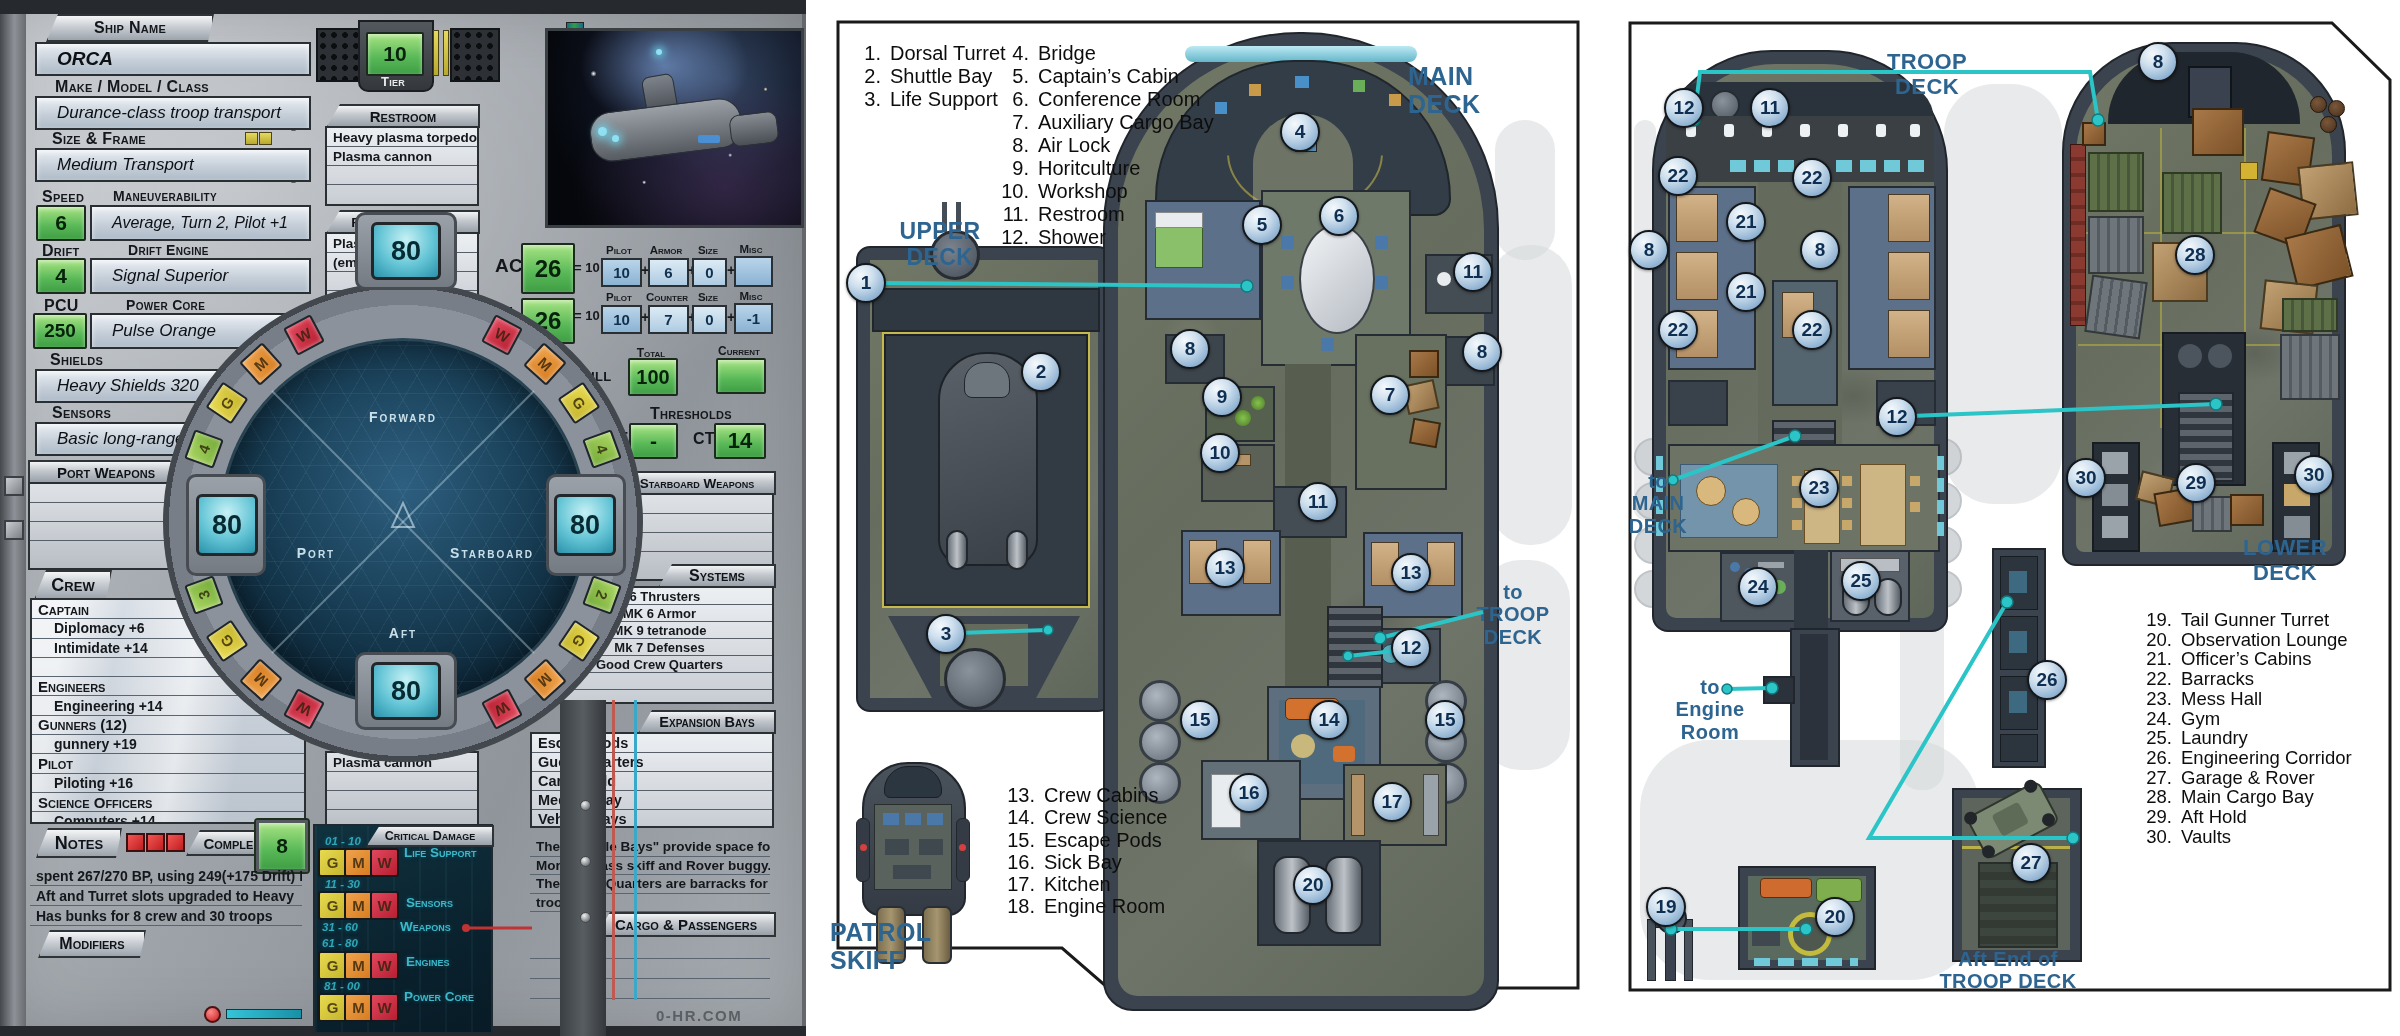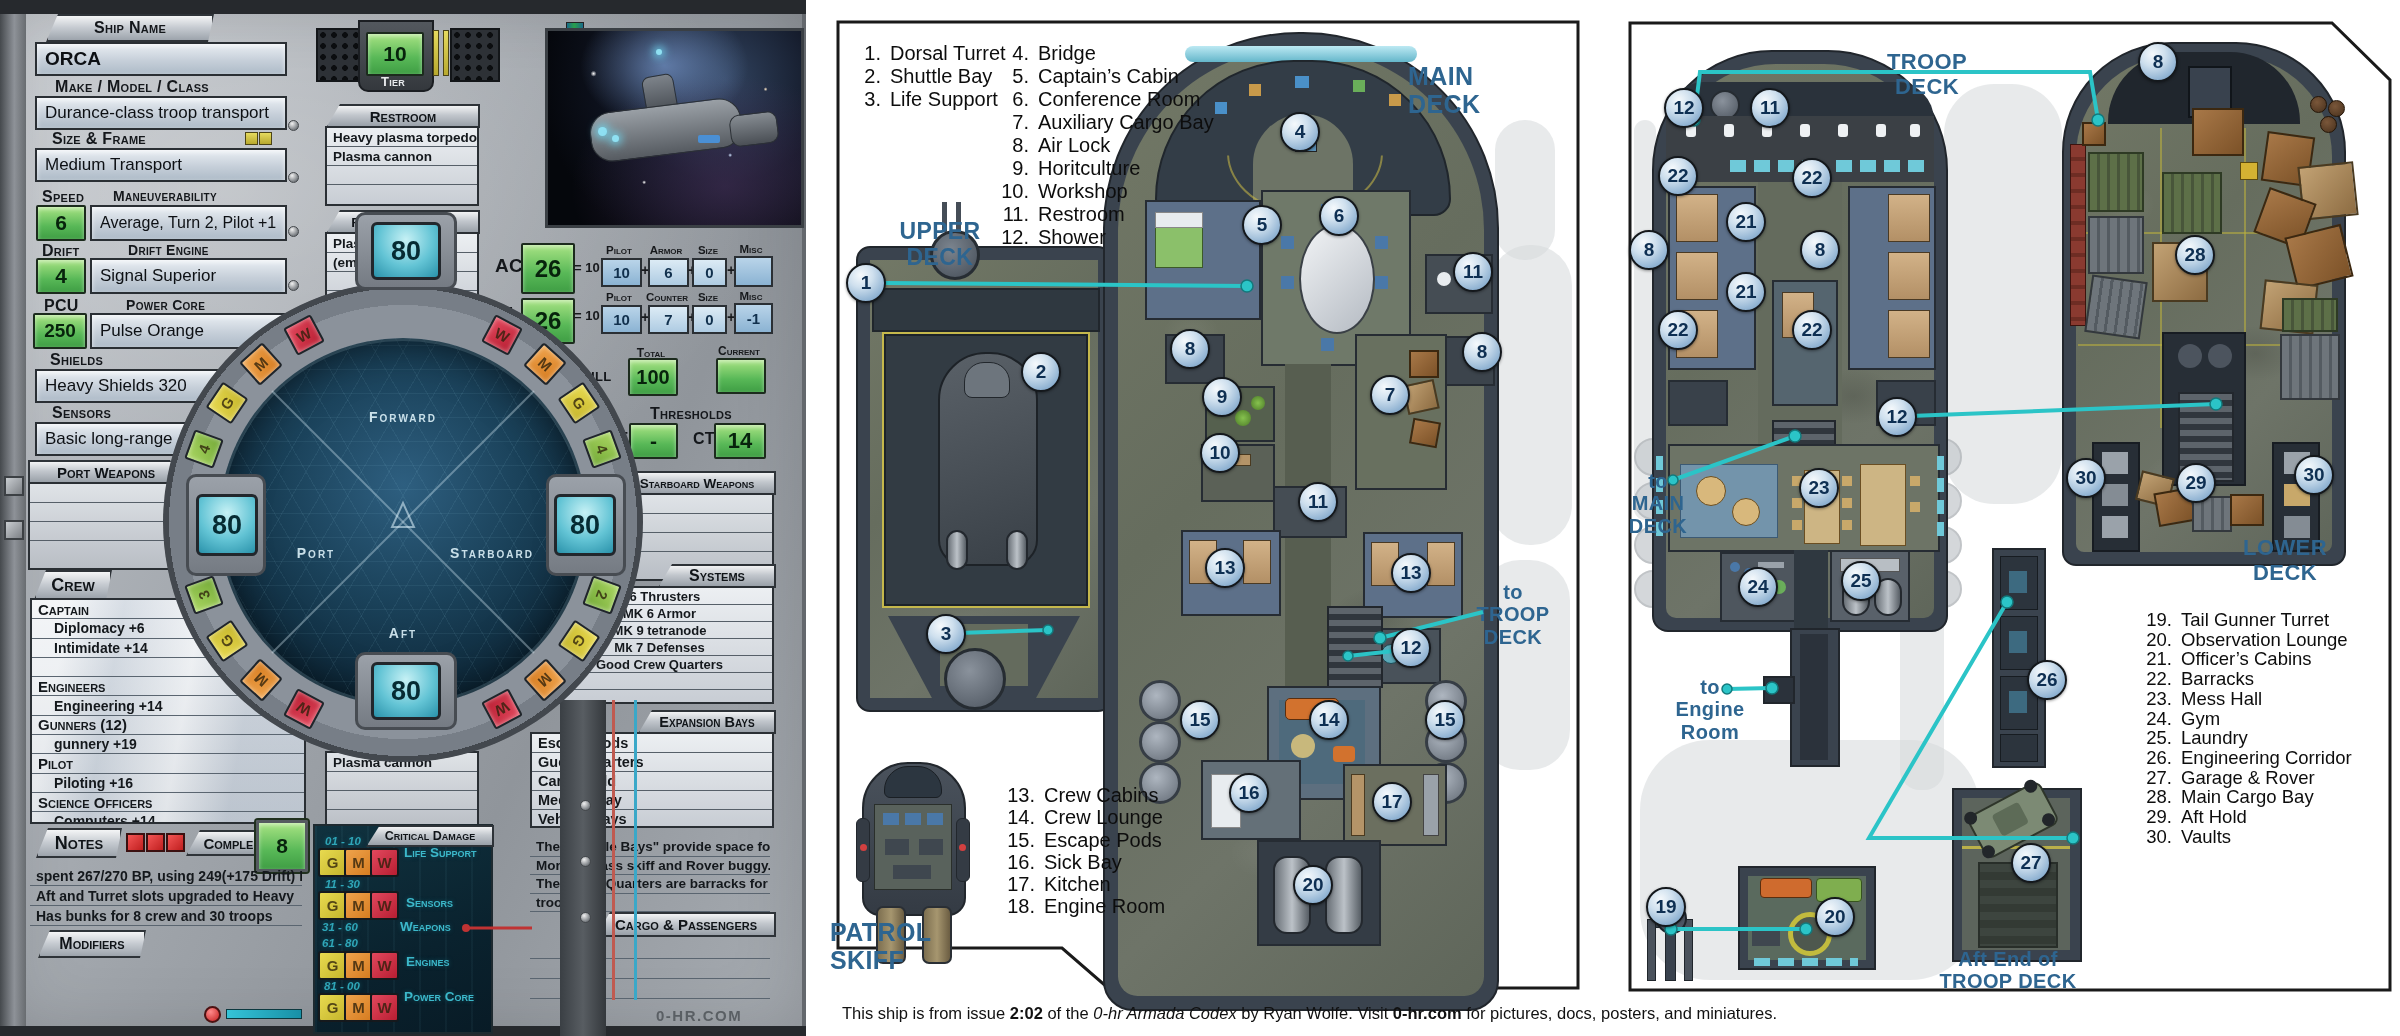--- a/index.html
+++ b/index.html
@@ -16,21 +16,21 @@
   .band{background:#26292d;}
   .edge{background:linear-gradient(90deg,#45494d,#8e9298 55%,#686c70);}
   .stud{width:16px;height:16px;background:linear-gradient(135deg,#c9cdd1,#7c8085);border:2px solid #3c4044;}
   .screw{width:9px;height:9px;border-radius:50%;background:radial-gradient(circle at 35% 30%,#f0f0f0,#8a8e92 60%,#505459);border:1px solid #44484c;}
   .lbl{font-variant:small-caps;font-weight:bold;font-size:16px;color:#14171b;letter-spacing:.3px;white-space:nowrap;}
   .tab{background:linear-gradient(180deg,#f4f5f6,#c6cbd1 48%,#9da4ac);border:2px solid #2e3338;display:flex;align-items:center;justify-content:center;
     font-variant:small-caps;font-weight:bold;font-size:16px;color:#101418;clip-path:polygon(12px 0,100% 0,calc(100% - 6px) 100%,0 100%);}
   .bar{background:linear-gradient(180deg,#f2f3f4,#c2c7cd 45%,#99a0a8);border:2px solid #2e3338;display:flex;align-items:center;justify-content:center;
     font-variant:small-caps;font-weight:bold;font-size:15px;color:#101418;clip-path:polygon(14px 0,100% 0,100% 100%,0 100%);white-space:nowrap;}
   .field{background:linear-gradient(180deg,#e9eef3,#c6cfd9 55%,#aebbc8);border:2px solid #2a2f34;font-size:17px;font-weight:500;color:#0d1014;
-    display:flex;align-items:center;padding:0 8px;box-shadow:inset 0 2px 5px rgba(255,255,255,.65);white-space:nowrap;overflow:hidden;}
+    display:flex;align-items:center;padding:0 20px;box-shadow:inset 0 2px 5px rgba(255,255,255,.65);white-space:nowrap;overflow:hidden;font-style:italic;}
   .green{background:linear-gradient(180deg,#a8e383,#58b857 60%,#3f9e44);border:2px solid #1c2b1d;display:flex;align-items:center;justify-content:center;
     font-size:21px;color:#07230c;font-weight:600;border-radius:2px;box-shadow:inset 0 2px 4px rgba(255,255,255,.5);}
   .bbox{background:linear-gradient(180deg,#dcebf5,#aecbe2);border:2px solid #2a2f34;display:flex;align-items:center;justify-content:center;
     font-size:15px;font-weight:600;color:#11304d;}
   .bbox.dk{background:linear-gradient(180deg,#b9d4e9,#8bb3d3);}
   .plus{font-size:14px;font-weight:bold;color:#17191c;}
   .eq{font-size:13px;font-weight:bold;color:#17191c;white-space:nowrap;}
   .colh{font-variant:small-caps;font-weight:bold;font-size:11.5px;color:#17191c;text-align:center;}
   .list{background:linear-gradient(180deg,#eceff2,#c8cdd4);border:2px solid #2a2f34;overflow:hidden;}
   .list.mech{background:linear-gradient(180deg,#dfe3e7,#b9bec5),repeating-linear-gradient(0deg,rgba(80,86,92,.18) 0 2px,transparent 2px 15px);}
@@ -669,21 +669,21 @@
         </div>
       </div>
     <div class="a lgd3" style="left:995px;top:784px;width:240px">
 
     <div class="lrow">
           <span class="n">13.</span>
           <span class="t">Crew Cabins</span>
         </div>
         <div class="lrow">
           <span class="n">14.</span>
-          <span class="t">Crew Lounge</span>
+          <span class="t">Crew Science</span>
         </div>
         <div class="lrow">
           <span class="n">15.</span>
           <span class="t">Escape Pods</span>
         </div>
         <div class="lrow">
           <span class="n">16.</span>
           <span class="t">Sick Bay</span>
         </div>
         <div class="lrow">
@@ -1020,15 +1020,14 @@
       <div class="marker" style="position: absolute; left: 1666px; top: 907px;">19</div>
       <div class="marker" style="position: absolute; left: 1835px; top: 917px;">20</div>
       <div class="marker" style="position: absolute; left: 2031px; top: 863px;">27</div>
       <div class="marker" style="position: absolute; left: 2158px; top: 62px;">8</div>
       <div class="marker" style="position: absolute; left: 2195px; top: 255px;">28</div>
       <div class="marker" style="position: absolute; left: 2086px; top: 478px;">30</div>
       <div class="marker" style="position: absolute; left: 2196px; top: 483px;">29</div>
       <div class="marker" style="position: absolute; left: 2314px; top: 475px;">30</div>
     </div>
 
-  <div class="a footer" style="left:842px;top:1004px"><span>This ship is from issue </span><b>2:02</b><span> of the </span><i>0-hr Armada Codex</i><span> by Ryan Wolfe.    Visit </span><b>0-hr.com</b><span> for pictures, docs, posters, and miniatures.</span></div>
 
 </div>
 
 </body></html>

